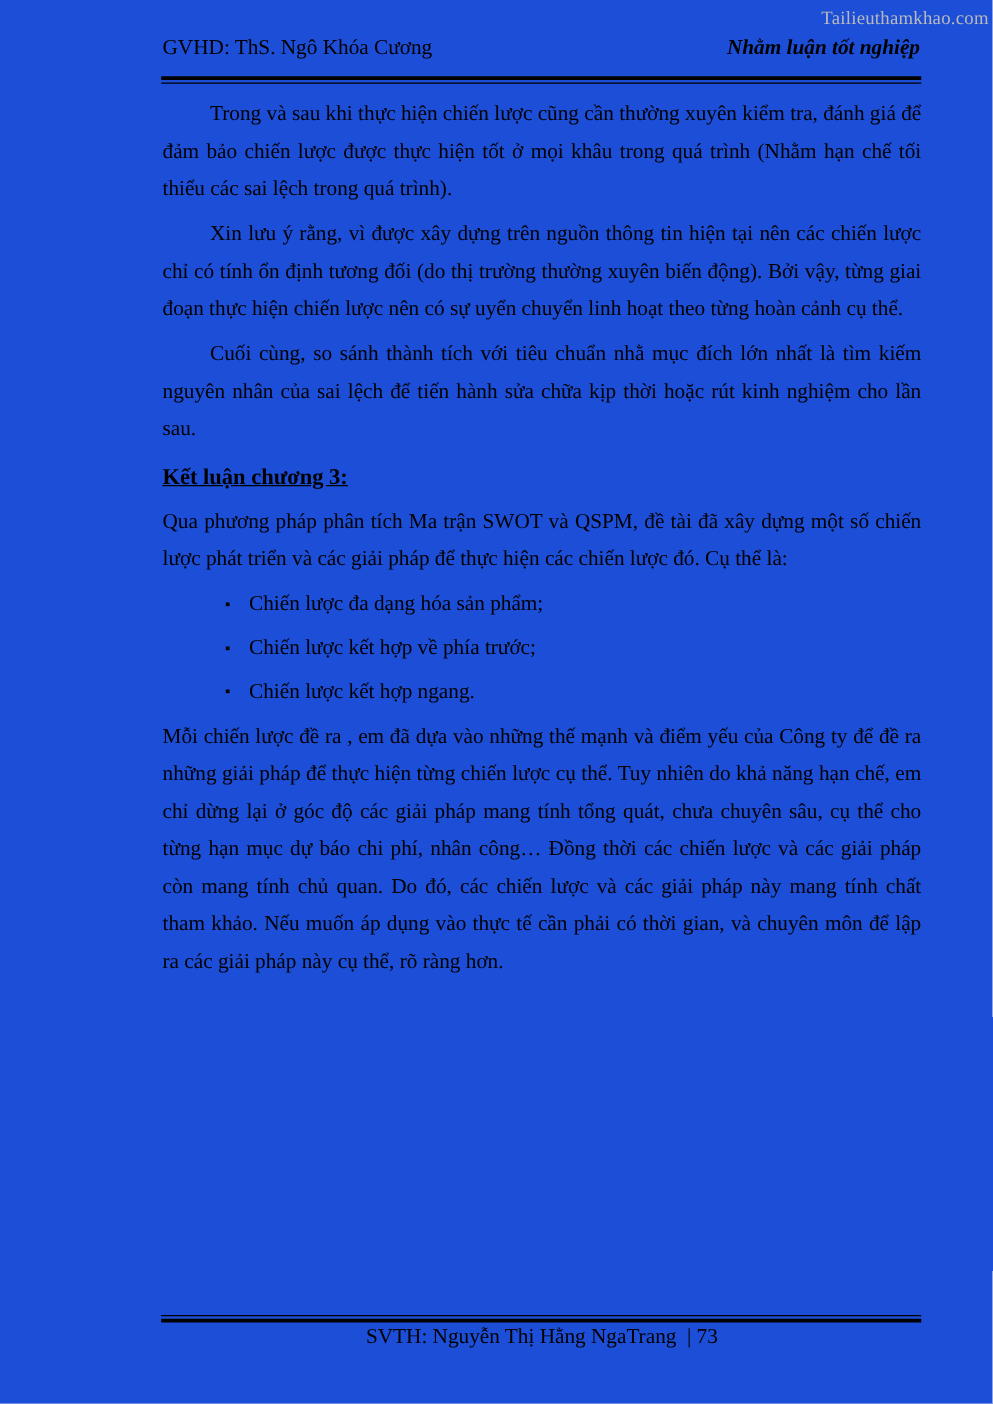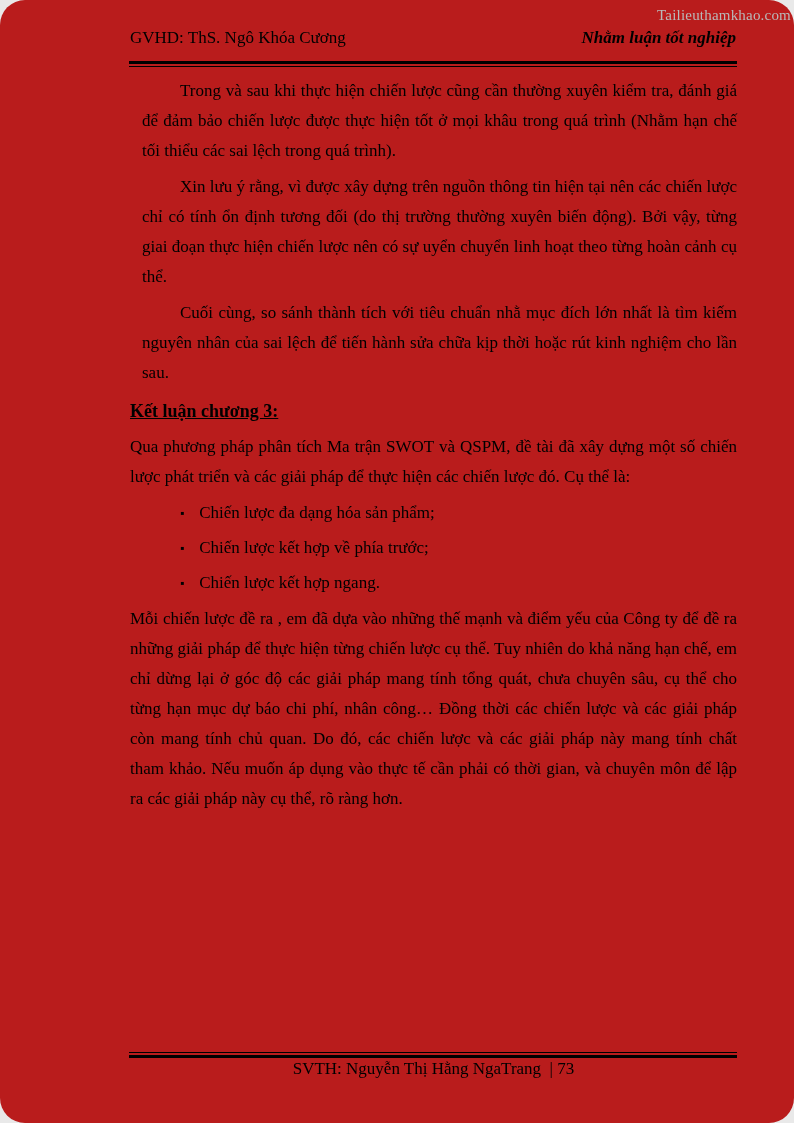--- a/index.html
+++ b/index.html
@@ -1,26 +1,25 @@
 <!DOCTYPE html>
 <html><head>
 <meta charset="utf-8">
 <style>
   html, body { margin: 0; padding: 0; background: #e9e9e9; }
   .page {
     position: relative;
     width: 794px;
     height: 1123px;
     margin: 0 auto;
-    background: #b91c1c;
+    background: #1d4ed8;
     font-family: "Liberation Serif", "DejaVu Serif", serif;
     color: #000000;
     overflow: hidden;
     box-sizing: border-box;
-    border-radius: 25px;
   }
   .watermark {
     position: absolute;
     top: 7px;
     right: 3px;
     font-size: 15px;
     color: #b9b9b9;
     letter-spacing: 0.2px;
   }
   .header {
@@ -46,21 +45,21 @@
   .body-text {
     position: absolute;
     top: 76px;
     left: 130px;
     right: 57px;
     font-size: 17px;
     line-height: 30px;
     text-align: justify;
   }
   .body-text p { margin: 0 0 6px 0; }
-  p.indent { text-indent: 38px; margin-left: 12px; }
+  p.indent { text-indent: 38px; }
   .section-heading {
     font-size: 18px;
     font-weight: bold;
     text-decoration: underline;
     margin: 8px 0 6px 0;
   }
   ul.bullet-list {
     list-style: none;
     margin: 2px 0 6px 0;
     padding: 0 0 0 50px;

